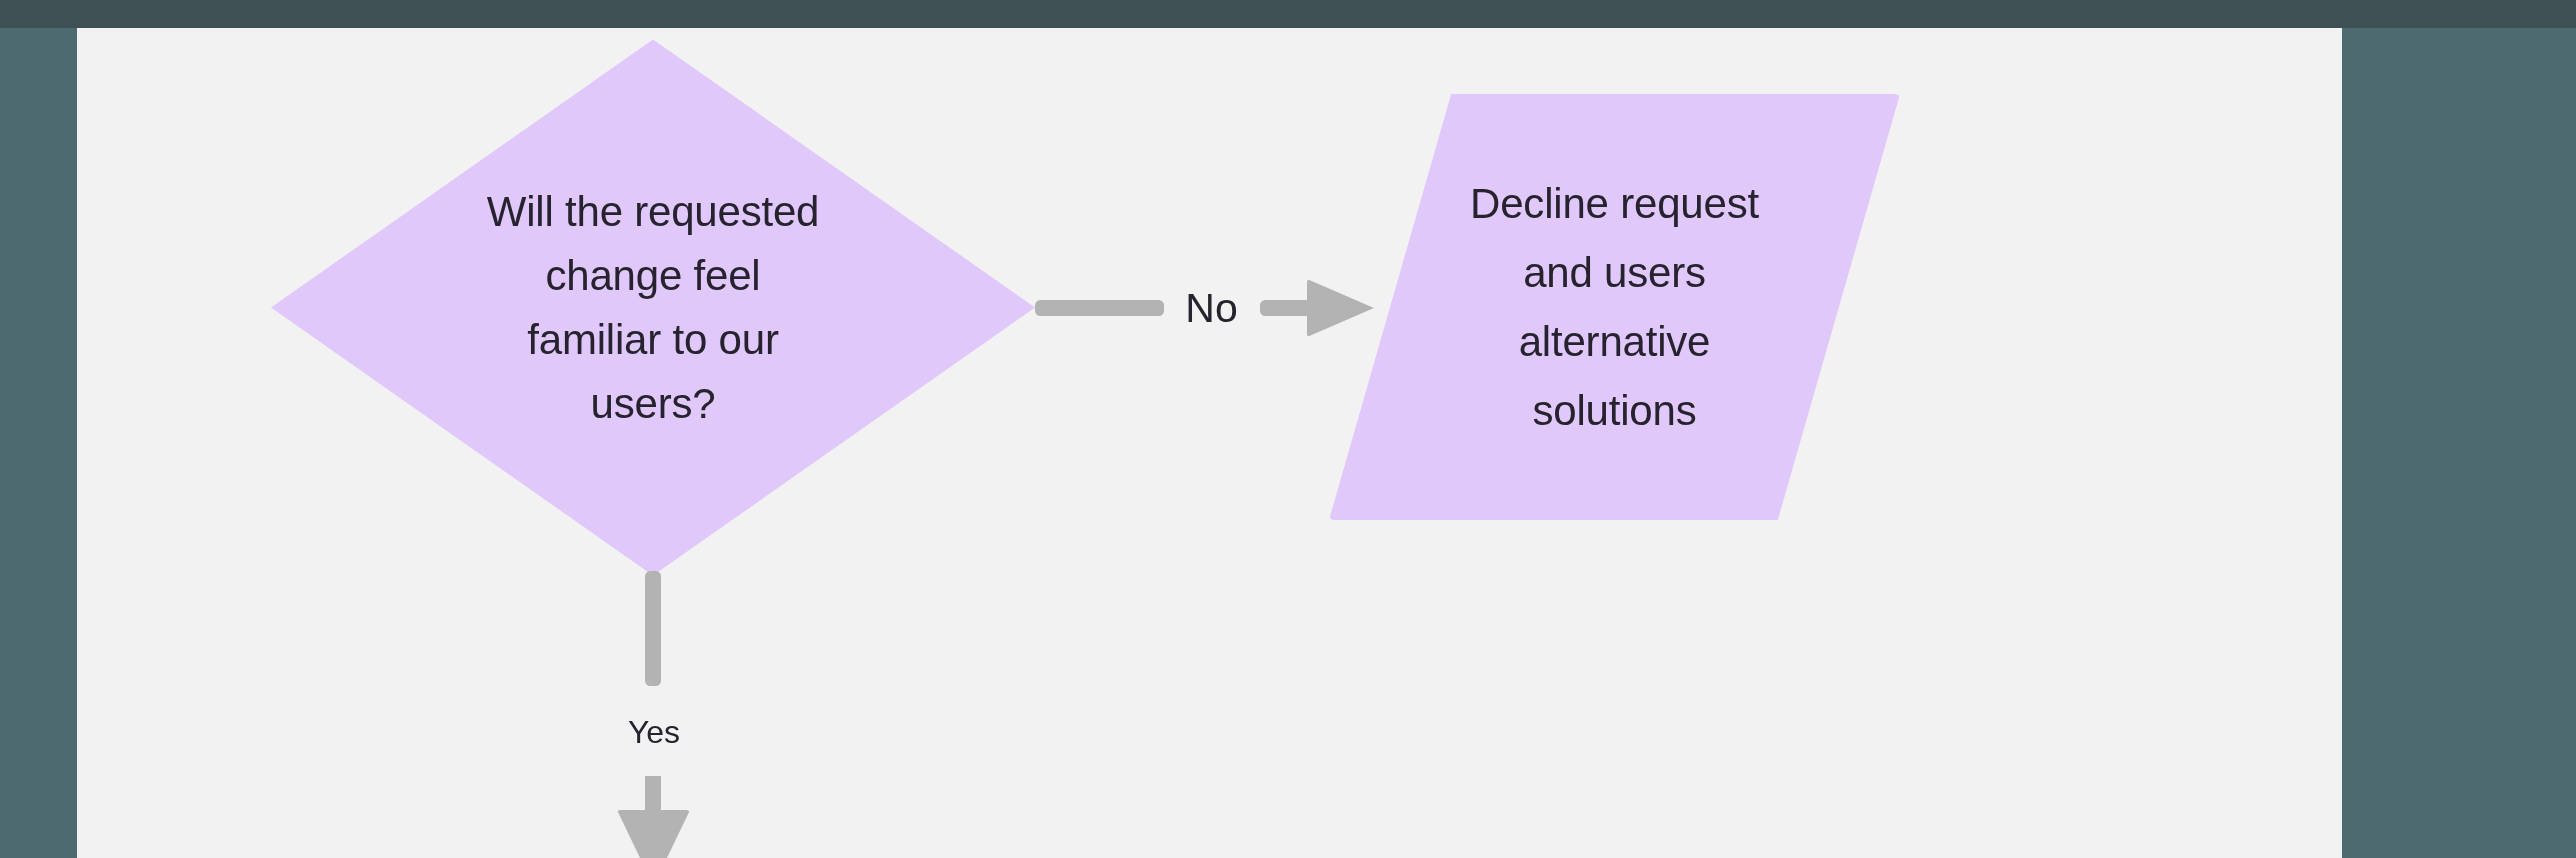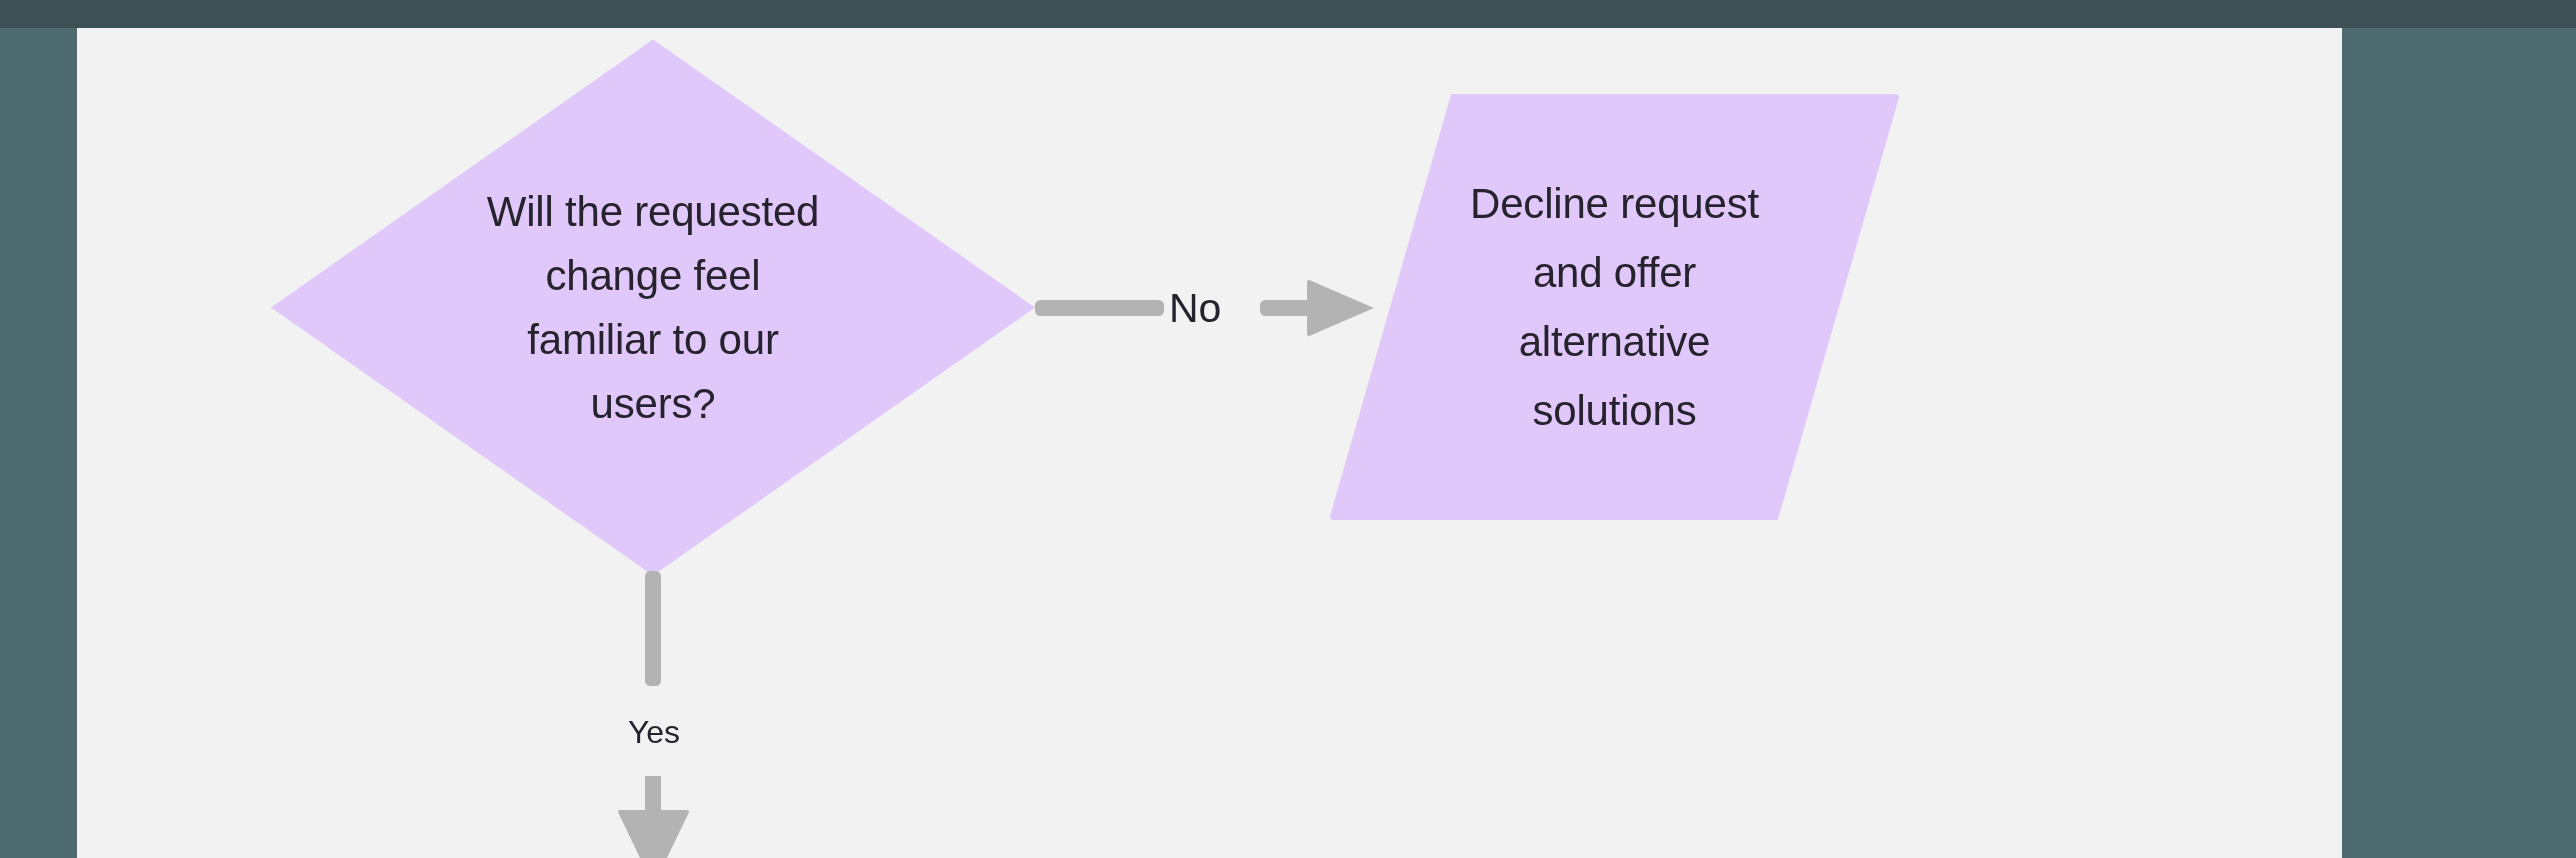--- a/index.html
+++ b/index.html
@@ -114,21 +114,21 @@
     height: 58px;
     background: #b3b3b3;
     clip-path: polygon(0% 0%, 100% 50%, 0% 100%);
     border-radius: 3.5px;
   }
   #no-edge-label {
     position: absolute;
     left: 1169px;
     top: 255px;
     width: 85px;
-    text-align: left;
+    text-align: center;
     color: #26232e;
     font-size: 41px;
     line-height: 50px;
   }
 
   #yes-line {
     left: 645px;
     top: 543px;
     width: 16px;
     height: 115px;
@@ -181,21 +181,21 @@
     </div>
 
     <div class="conn-line" id="no-line-a"></div>
     <div id="no-edge-label">No</div>
     <div class="conn-line" id="no-line-b"></div>
     <div id="no-arrowhead"></div>
 
     <div class="para-wrap">
       <div class="para-shape"></div>
       <div class="para-label">Decline request
-and offer
+and users
 alternative
 solutions</div>
     </div>
 
     <div class="conn-line" id="yes-line"></div>
     <div id="yes-edge-label">Yes</div>
     <div id="yes-stem"></div>
     <div id="yes-arrowhead"></div>
 
   </div>

